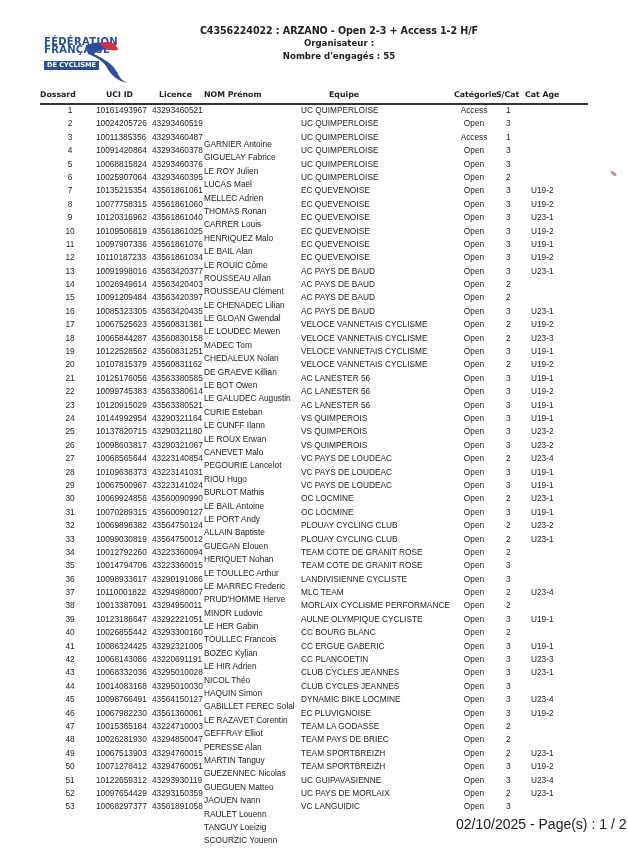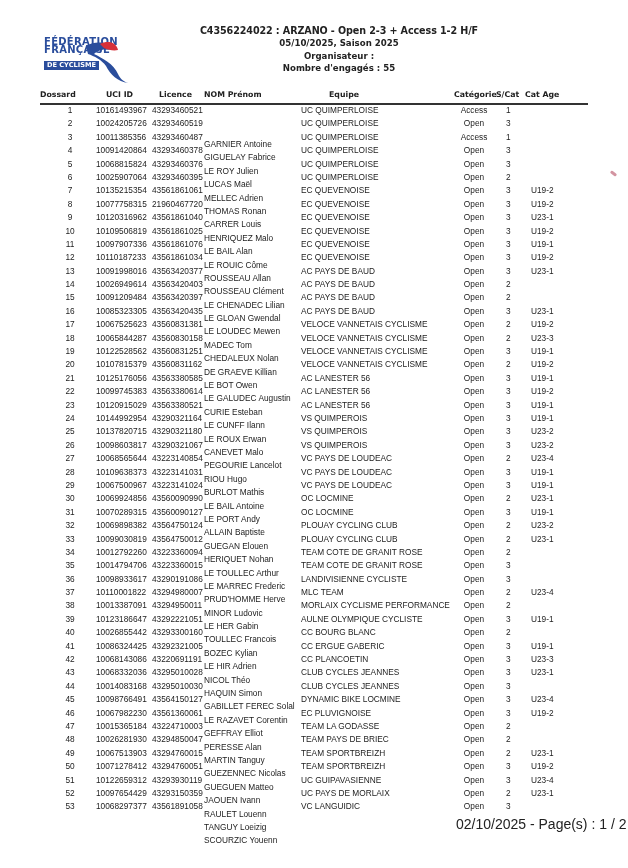--- a/index.html
+++ b/index.html
@@ -44,21 +44,20 @@
   <span class="l2">FRANÇAISE</span>
   <span class="l3">DE CYCLISME</span>
   <svg width="60" height="46" viewBox="0 0 60 46">
     <path d="M2 8 C 12 2, 26 4, 30 12 C 22 10, 14 12, 10 16 C 18 20, 30 26, 34 36 C 36 40, 38 43, 44 45 C 34 44, 26 36, 22 28 C 18 22, 10 18, 4 16 Z" fill="#2a4d9c"></path>
     <path d="M16 6 C 24 2, 32 4, 34 12 C 30 13, 24 12, 20 10 Z" fill="#d6303a"></path>
   </svg>
 </div>
 
 <div class="header">
   <div class="title">C4356224022 : ARZANO - Open 2-3 + Access 1-2 H/F</div>
-  <div class="sub">05/10/2025, Saison 2025</div>
   <div class="sub">Organisateur :</div>
   <div class="sub">Nombre d'engagés : 55</div>
 </div>
 
 <div class="thead">
   <span class="h-dos">Dossard</span>
   <span class="h-uci">UCI ID</span>
   <span class="h-lic">Licence</span>
   <span class="h-nom">NOM Prénom</span>
   <span class="h-eq">Equipe</span>
@@ -135,21 +134,21 @@
       <span class="c-lic">43561861061</span>
       <span class="c-nom">CARRER Louis</span>
       <span class="c-eq">EC QUEVENOISE</span>
       <span class="c-cat">Open</span>
       <span class="c-scat">3</span>
       <span class="c-age">U19-2</span>
     </div>
     <div class="row">
       <span class="c-dos">8</span>
       <span class="c-uci">10077758315</span>
-      <span class="c-lic">21960467720</span>
+      <span class="c-lic">43561861060</span>
       <span class="c-nom">HENRIQUEZ Malo</span>
       <span class="c-eq">EC QUEVENOISE</span>
       <span class="c-cat">Open</span>
       <span class="c-scat">3</span>
       <span class="c-age">U19-2</span>
     </div>
     <div class="row">
       <span class="c-dos">9</span>
       <span class="c-uci">10120316962</span>
       <span class="c-lic">43561861040</span>

